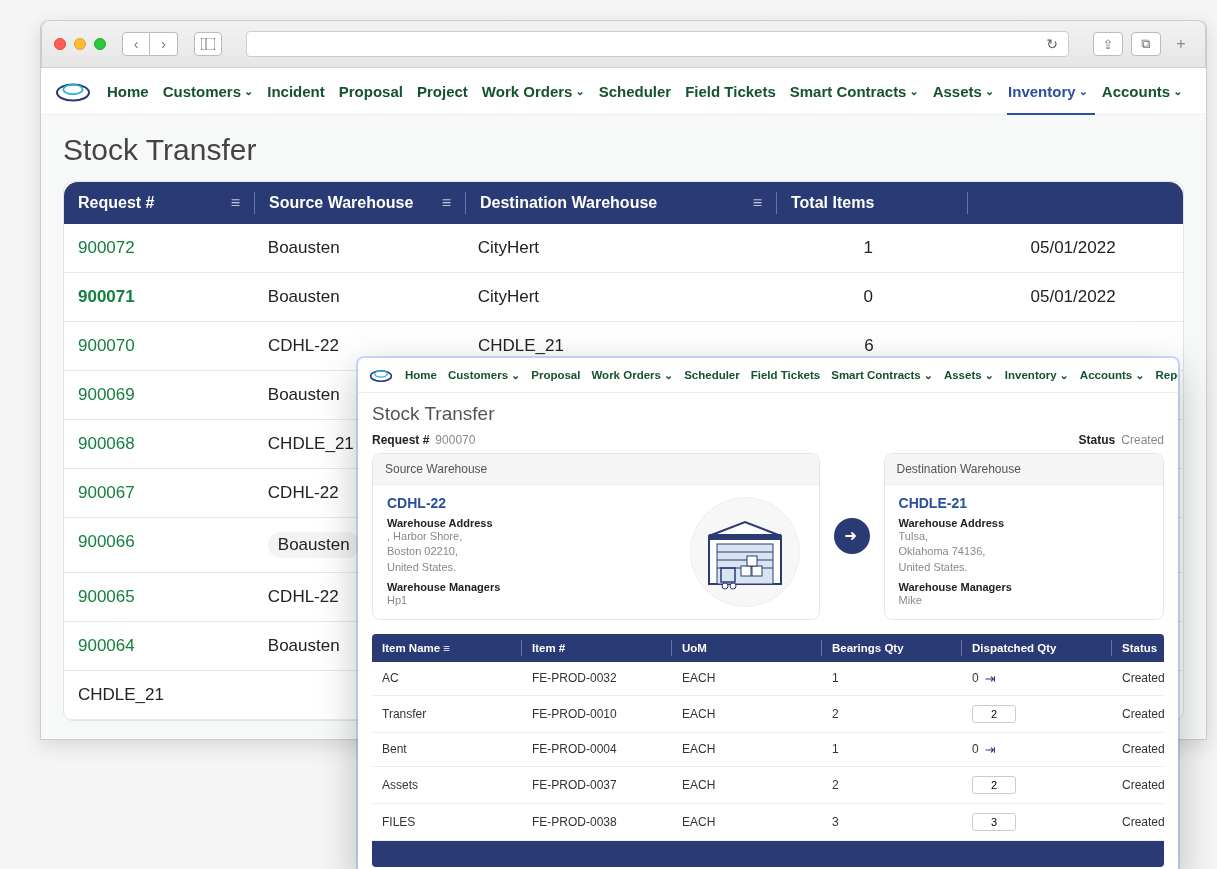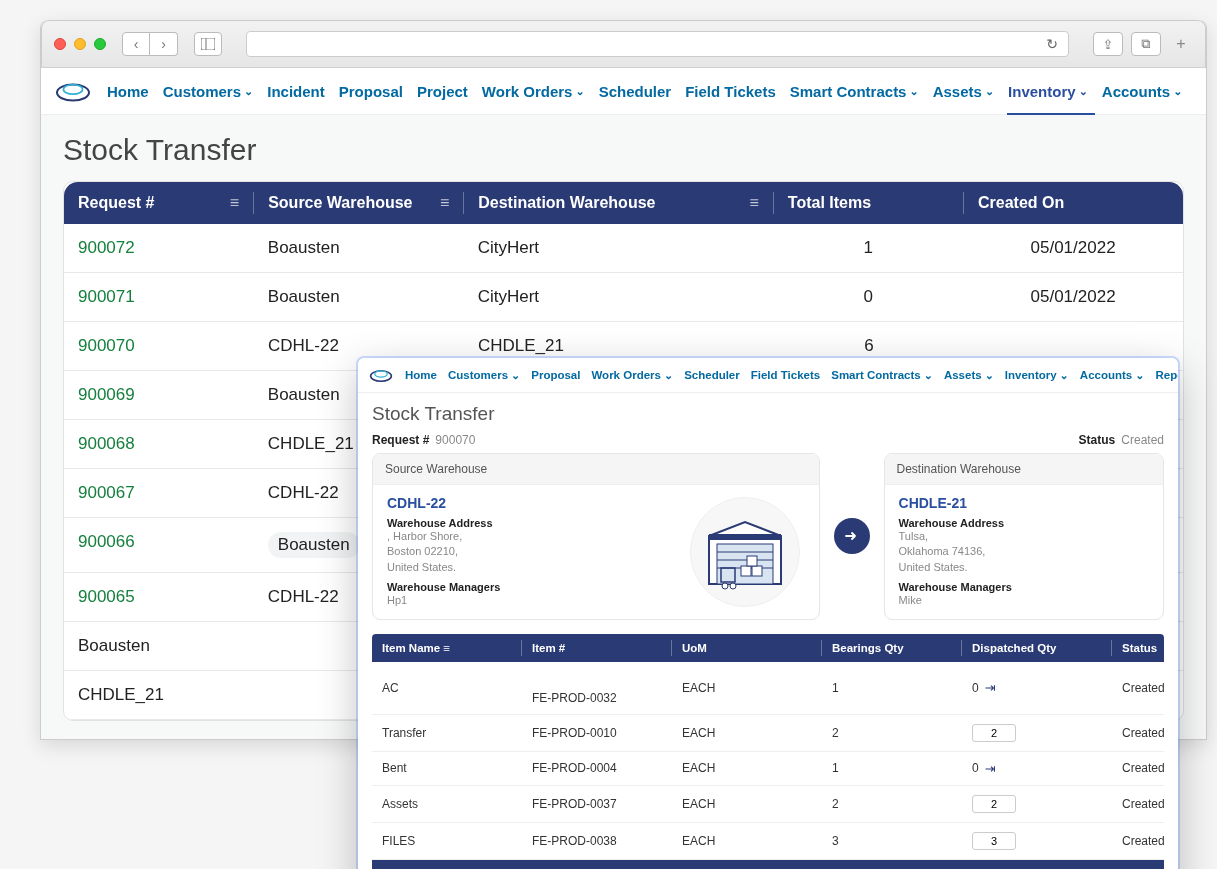--- a/index.html
+++ b/index.html
@@ -21,21 +21,21 @@
 .refresh { color:#666; font-size:14px; }
 .chrome-right { display:flex; gap:8px; }
 .chrome-btn { width:30px; height:24px; background:#fff; border:1px solid #bbb; border-radius:4px; display:flex; align-items:center; justify-content:center; color:#777; font-size:13px; }
 .plus-tab { width:24px; height:24px; display:flex; align-items:center; justify-content:center; color:#888; font-size:16px; }
 
 
 .main-window { background:#fff; border:1px solid #ccc; border-top:none; width:1167px; margin-left:20px; border-radius: 8px 8px 0 0; overflow:hidden; box-shadow: 0 6px 20px rgba(0,0,0,0.12); }
 .app-nav { display:flex; align-items:center; padding: 8px 12px; gap:14px; border-bottom:1px solid #eee; background:#fff; }
 .logo { width:40px; height:30px; display:flex; align-items:center; justify-content:center; }
 .logo svg { width:40px; height:26px; }
-.nav-item { font-weight:700; font-size:15px; color:#0369a1; cursor:pointer; white-space:nowrap; display:flex; align-items:center; gap:3px; }
+.nav-item { font-weight:700; font-size:15px; color:#14532d; cursor:pointer; white-space:nowrap; display:flex; align-items:center; gap:3px; }
 .caret { font-size:11px; }
 .nav-item.active { color:#2b4fa0; }
 
 .page-body { background:#f7f9f9; padding: 18px 22px; }
 .page-title { font-size:30px; font-weight:500; color:#444; margin-bottom:14px; }
 
 .grid-wrap { border-radius:10px; overflow:hidden; border:1px solid #e2e2e2; background:#fff; }
 .grid-header { background:#2a3a74; color:#fff; display:flex; padding: 0; border-top-left-radius:14px; border-top-right-radius:14px; }
 .gh-cell { padding:12px 14px; font-weight:700; font-size:16px; display:flex; align-items:center; gap:6px; position:relative; }
 .gh-cell .menu-icon { margin-left:auto; opacity:.7; }
@@ -137,32 +137,31 @@
     <div class="grid-wrap">
       <div class="grid-header" id="grid-header">
           <div class="gh-cell" style="width: 190px;">Request #<span class="menu-icon">≡</span></div>
           <div class="gh-sep"></div>
           <div class="gh-cell" style="width: 210px;">Source Warehouse<span class="menu-icon">≡</span></div>
           <div class="gh-sep"></div>
           <div class="gh-cell" style="width: 310px;">Destination Warehouse<span class="menu-icon">≡</span></div>
           <div class="gh-sep"></div>
           <div class="gh-cell" style="width: 190px;">Total Items</div>
           <div class="gh-sep"></div>
-          <div class="gh-cell" style="width: 220px;">Created On</div>
         </div>
       <div id="grid-rows">
           <div class="grid-row">
             <div class="g-cell link" style="width: 190px;">900072</div>
             <div class="g-cell" style="width: 210px;">Boausten</div>
             <div class="g-cell" style="width: 310px;">CityHert</div>
             <div class="g-cell" style="width: 190px; text-align: center;">1</div>
             <div class="g-cell" style="width: 220px; text-align: center;">05/01/2022</div>
           </div>
           <div class="grid-row">
-            <div class="g-cell link" style="width: 190px;">900071</div>
+            <div class="g-cell link" style="width: 190px; font-weight: bold;">900071</div>
             <div class="g-cell" style="width: 210px;">Boausten</div>
             <div class="g-cell" style="width: 310px;">CityHert</div>
             <div class="g-cell" style="width: 190px; text-align: center;">0</div>
             <div class="g-cell" style="width: 220px; text-align: center;">05/01/2022</div>
           </div>
           <div class="grid-row">
             <div class="g-cell link" style="width: 190px;">900070</div>
             <div class="g-cell" style="width: 210px;">CDHL-22</div>
             <div class="g-cell" style="width: 310px;">CHDLE_21</div>
             <div class="g-cell" style="width: 190px; text-align: center;">6</div>
@@ -196,20 +195,21 @@
             <div class="g-cell" style="width: 220px; text-align: center;"></div>
           </div>
           <div class="grid-row">
             <div class="g-cell link" style="width: 190px;">900065</div>
             <div class="g-cell" style="width: 210px;">CDHL-22</div>
             <div class="g-cell" style="width: 310px;"></div>
             <div class="g-cell" style="width: 190px; text-align: center;"></div>
             <div class="g-cell" style="width: 220px; text-align: center;"></div>
           </div>
           <div class="grid-row">
+            <div class="g-cell link" style="width: 190px;">900064</div>
             <div class="g-cell" style="width: 210px;">Boausten</div>
             <div class="g-cell" style="width: 310px;"></div>
             <div class="g-cell" style="width: 190px; text-align: center;"></div>
             <div class="g-cell" style="width: 220px; text-align: center;"></div>
           </div>
           <div class="grid-row">
             <div class="g-cell" style="width: 210px;">CHDLE_21</div>
             <div class="g-cell" style="width: 310px;"></div>
             <div class="g-cell" style="width: 190px; text-align: center;"></div>
             <div class="g-cell" style="width: 220px; text-align: center;"></div>
@@ -311,21 +311,21 @@
         <div class="ih-sep"></div>
         <div class="ih-cell" style="width: 140px;">Bearings Qty</div>
         <div class="ih-sep"></div>
         <div class="ih-cell" style="width: 150px;">Dispatched Qty</div>
         <div class="ih-sep"></div>
         <div class="ih-cell" style="width: 52px;">Status</div>
       </div>
     <div id="items-rows">
         <div class="items-row">
           <div class="ir-cell" style="width: 150px;">AC</div>
-          <div class="ir-cell" style="width: 150px; margin-top: 20px;">FE-PROD-0032</div>
+          <div class="ir-cell" style="width: 150px;">FE-PROD-0032</div>
           <div class="ir-cell" style="width: 150px;">EACH</div>
           <div class="ir-cell" style="width: 140px;">1</div>
           <div class="ir-cell" style="width: 150px;">
             <span>0</span>
             <span class="dispatch-icon">⇥</span>
           </div>
           <div class="ir-cell" style="width: 52px;">Created</div>
         </div>
         <div class="items-row">
           <div class="ir-cell" style="width: 150px;">Transfer</div>

